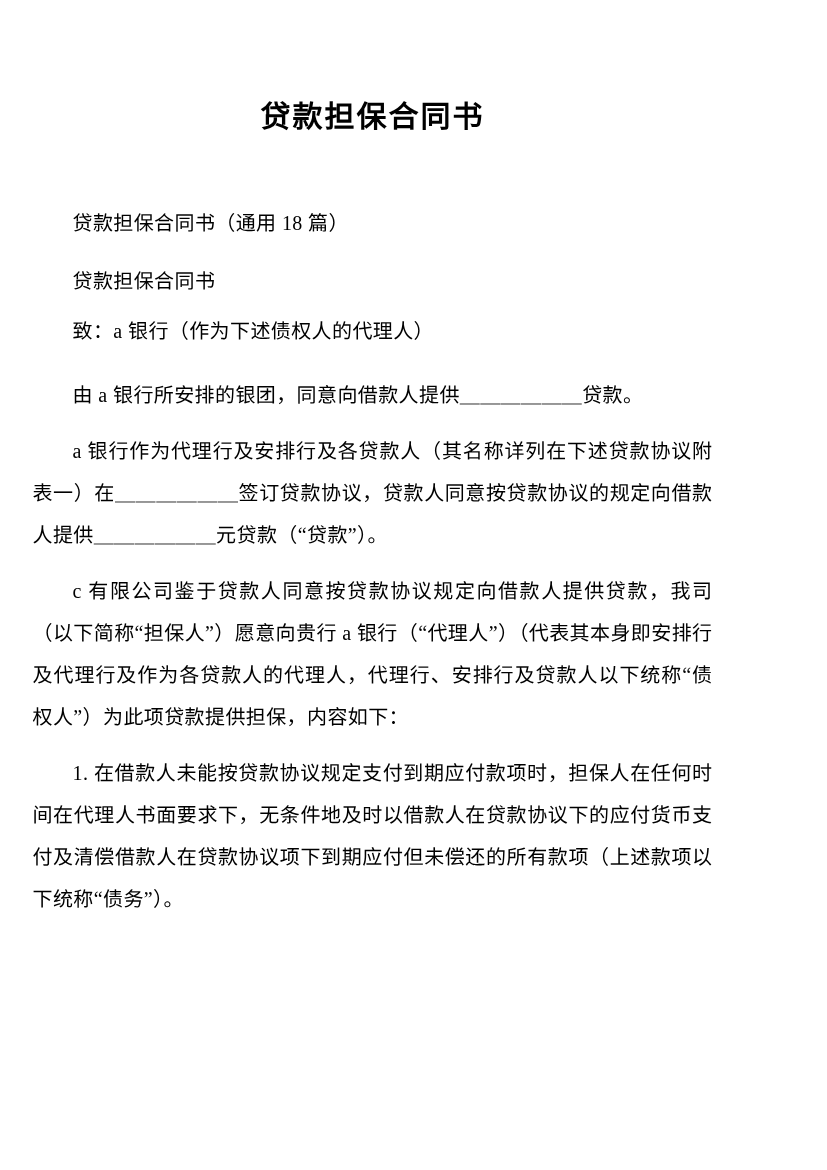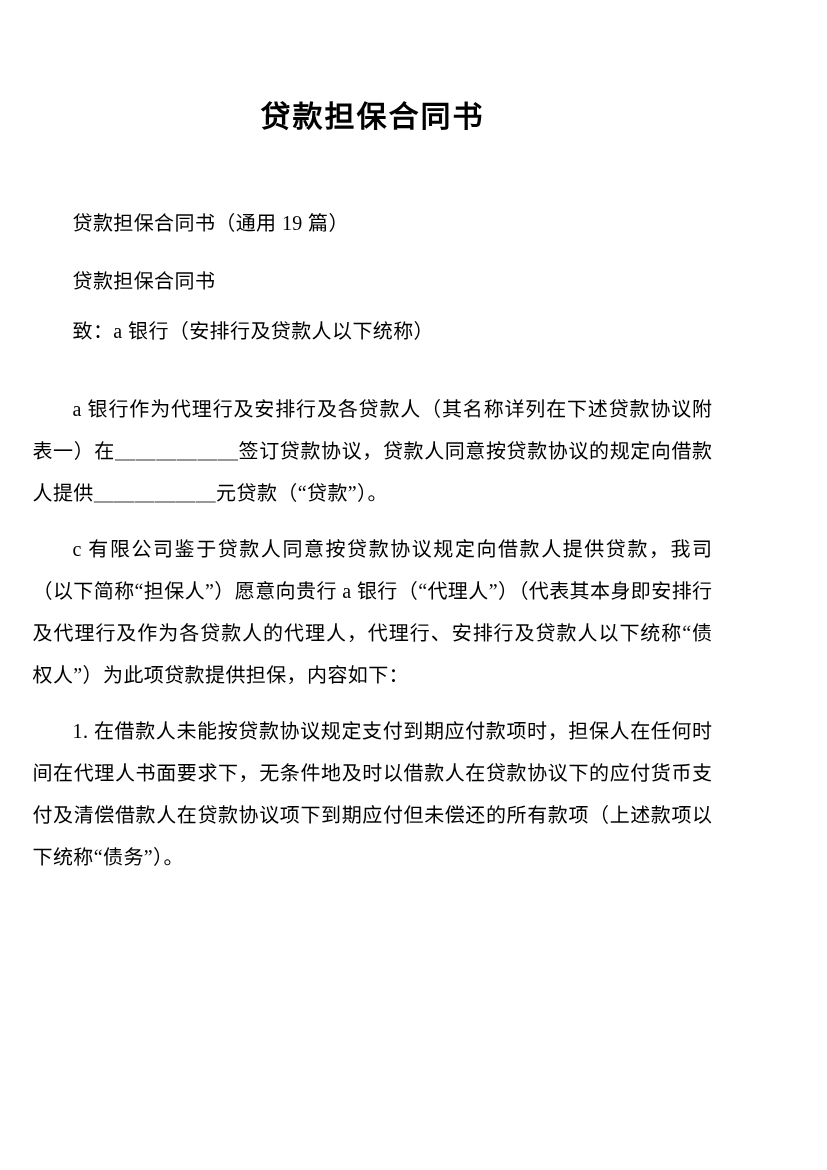--- a/index.html
+++ b/index.html
@@ -53,33 +53,34 @@
 </style>
 </head>
 <body>
 
 <div class="page">
 
   <h1 class="doc-title">贷款担保合同书</h1>
 
   <div class="body-block">
 
-    <p class="para indent">贷款担保合同书（通用 19 篇）</p>
+    <p class="para indent">贷款担保合同书（通用 18 篇）</p>
     <div class="spacer-sm"></div>
 
     <div class="spacer-sm"></div>
 
     <p class="para indent">贷款担保合同书</p>
     <div class="spacer-sm"></div>
 
-    <p class="para indent">致：a 银行（安排行及贷款人以下统称）</p>
+    <p class="para indent">致：a 银行（作为下述债权人的代理人）</p>
     <div class="spacer-sm"></div>
 
     <div class="spacer-md"></div>
 
+    <p class="para indent">由 a 银行所安排的银团，同意向借款人提供＿＿＿＿＿＿贷款。</p>
     <div class="spacer-md"></div>
 
     <p class="para indent">a 银行作为代理行及安排行及各贷款人（其名称详列在下述贷款协议附表一）在＿＿＿＿＿＿签订贷款协议，贷款人同意按贷款协议的规定向借款人提供＿＿＿＿＿＿元贷款（“贷款”）。</p>
     <div class="spacer-md"></div>
 
     <p class="para indent">c 有限公司鉴于贷款人同意按贷款协议规定向借款人提供贷款，我司（以下简称“担保人”）愿意向贵行 a 银行（“代理人”）（代表其本身即安排行及代理行及作为各贷款人的代理人，代理行、安排行及贷款人以下统称“债权人”）为此项贷款提供担保，内容如下：</p>
     <div class="spacer-md"></div>
 
     <p class="para indent">1. 在借款人未能按贷款协议规定支付到期应付款项时，担保人在任何时间在代理人书面要求下，无条件地及时以借款人在贷款协议下的应付货币支付及清偿借款人在贷款协议项下到期应付但未偿还的所有款项（上述款项以下统称“债务”）。</p>
 

